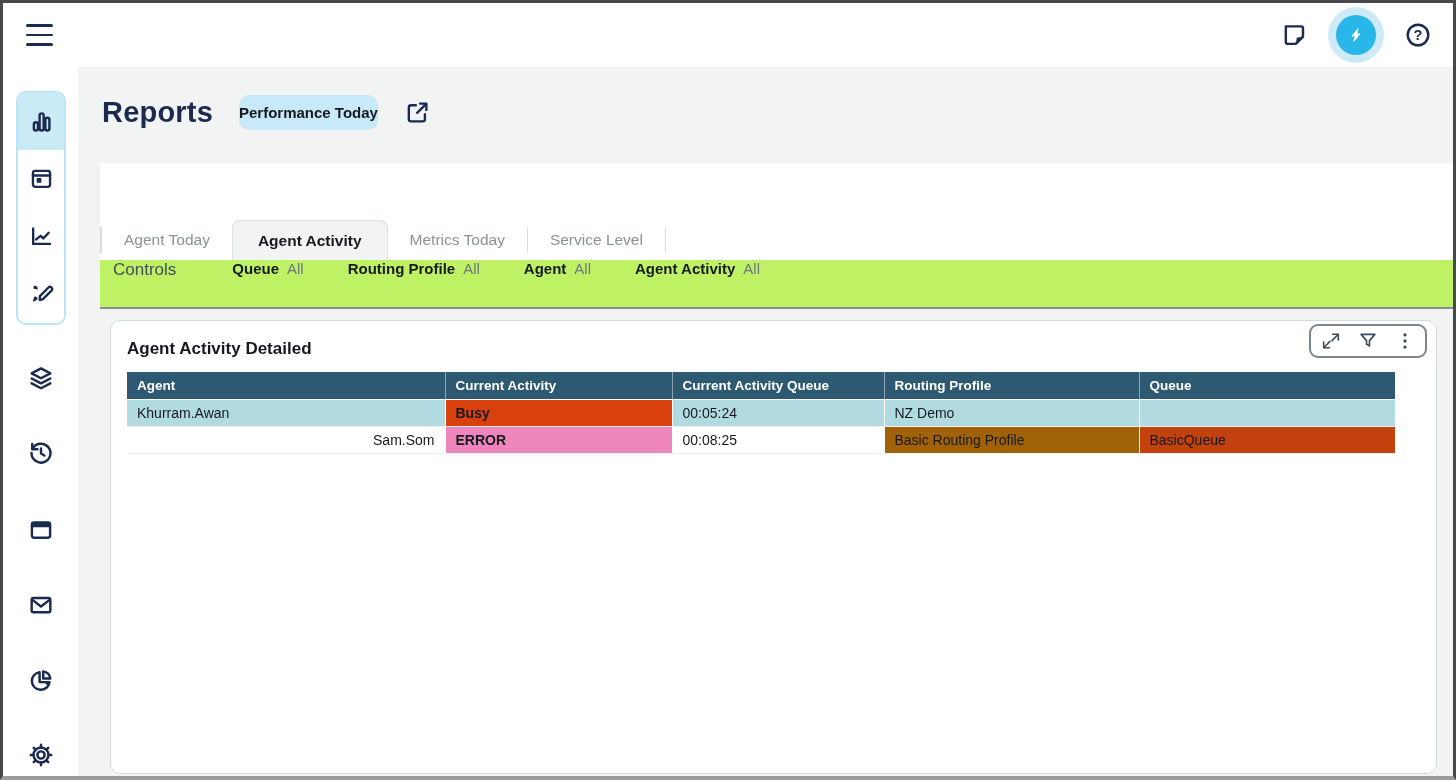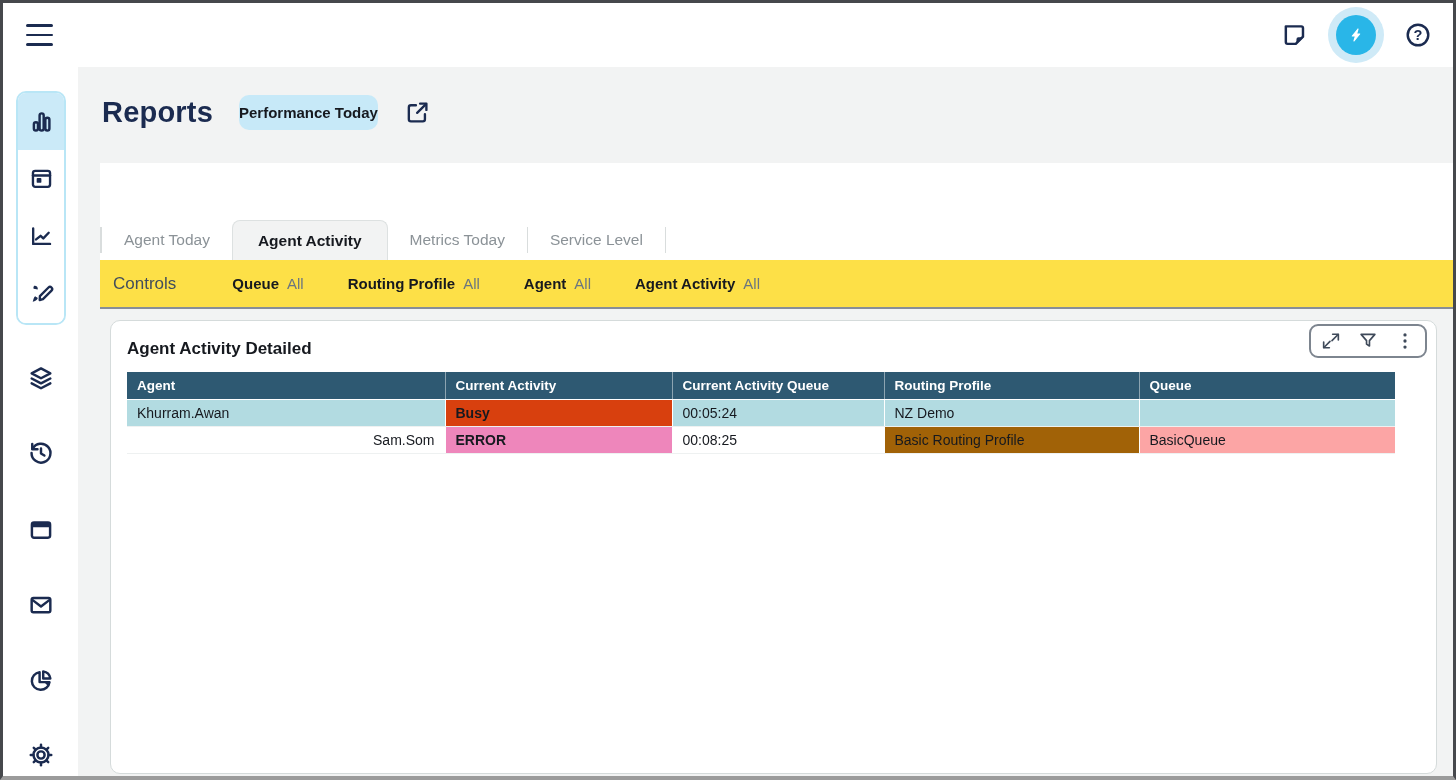--- a/index.html
+++ b/index.html
@@ -36,21 +36,21 @@
   .page-title { font-size:29px; font-weight:bold; color:#1b2b50; letter-spacing:.2px; }
   .badge { margin-left:26px; background:#c7e9f8; color:#16191f; font-weight:bold; font-size:15px; padding:9px 0; border-radius:10px; }
   .ext-link { margin-left:26px; cursor:pointer; }
 
   .white-block { position:absolute; left:22px; right:0; top:96px; height:97px; background:#fff; }
   .tabs { position:absolute; left:0; right:0; bottom:0; height:40px; display:flex; align-items:flex-end; }
   .tab { height:40px; line-height:40px; padding:0 22px; font-size:15.5px; color:#8b9297; cursor:pointer; white-space:nowrap; }
   .tab-sep { width:1px; height:26px; background:#d9dddd; margin-bottom:7px; }
   .tab.active { background:#f2f3f3; border:1px solid #dde1e1; border-bottom:none; border-radius:8px 8px 0 0; font-weight:bold; color:#16191f; padding:0 25px; }
 
-  .controls-row { position:absolute; left:22px; right:0; top:193px; height:49px; background:#fde047; border-bottom:2px solid #878e97; display:flex; align-items:center; }
+  .controls-row { position:absolute; left:22px; right:0; top:193px; height:49px; background:#bef264; border-bottom:2px solid #878e97; display:flex; }
   .controls-label { font-size:17px; color:#414d5c; margin-left:13px; margin-right:56px; }
   .filter { display:flex; align-items:baseline; gap:8px; margin-right:44px; cursor:pointer; }
   .filter .f-name { font-size:15px; font-weight:bold; color:#16191f; }
   .filter .f-val  { font-size:15px; color:#6b7680; }
 
   
   .card { position:absolute; left:32px; right:16px; top:253px; bottom:2px; background:#fff; border:1px solid #d5dbdb; border-radius:10px; }
   .card-title { font-size:17px; font-weight:bold; color:#16191f; margin:18px 0 13px 16px; }
   .card-actions { position:absolute; top:3px; right:9px; background:#fff; border:2px solid #7d858f; border-radius:9px; padding:4px 9px; display:flex; align-items:center; gap:15px; }
   .card-actions .act { cursor:pointer; display:flex; align-items:center; justify-content:center; }
@@ -274,20 +274,20 @@
             <td class="cell-status" style="background-color: rgb(216, 64, 14);">Busy</td>
             <td style="background-color: rgb(178, 219, 225);">00:05:24</td>
             <td style="background-color: rgb(178, 219, 225);">NZ Demo</td>
             <td style="background-color: rgb(178, 219, 225);"></td>
           </tr>
           <tr>
             <td style="background-color: rgb(255, 255, 255); text-align: right;">Sam.Som</td>
             <td class="cell-status" style="background-color: rgb(238, 134, 187);">ERROR</td>
             <td style="background-color: rgb(255, 255, 255);">00:08:25</td>
             <td style="background-color: #a16207;">Basic Routing Profile</td>
-            <td style="background-color: #fca5a5;">BasicQueue</td>
+            <td style="background-color: #c2410c;">BasicQueue</td>
           </tr>
         </tbody>
       </table>
     </div>
 
   </div>
 </div>
 
 </body></html>

